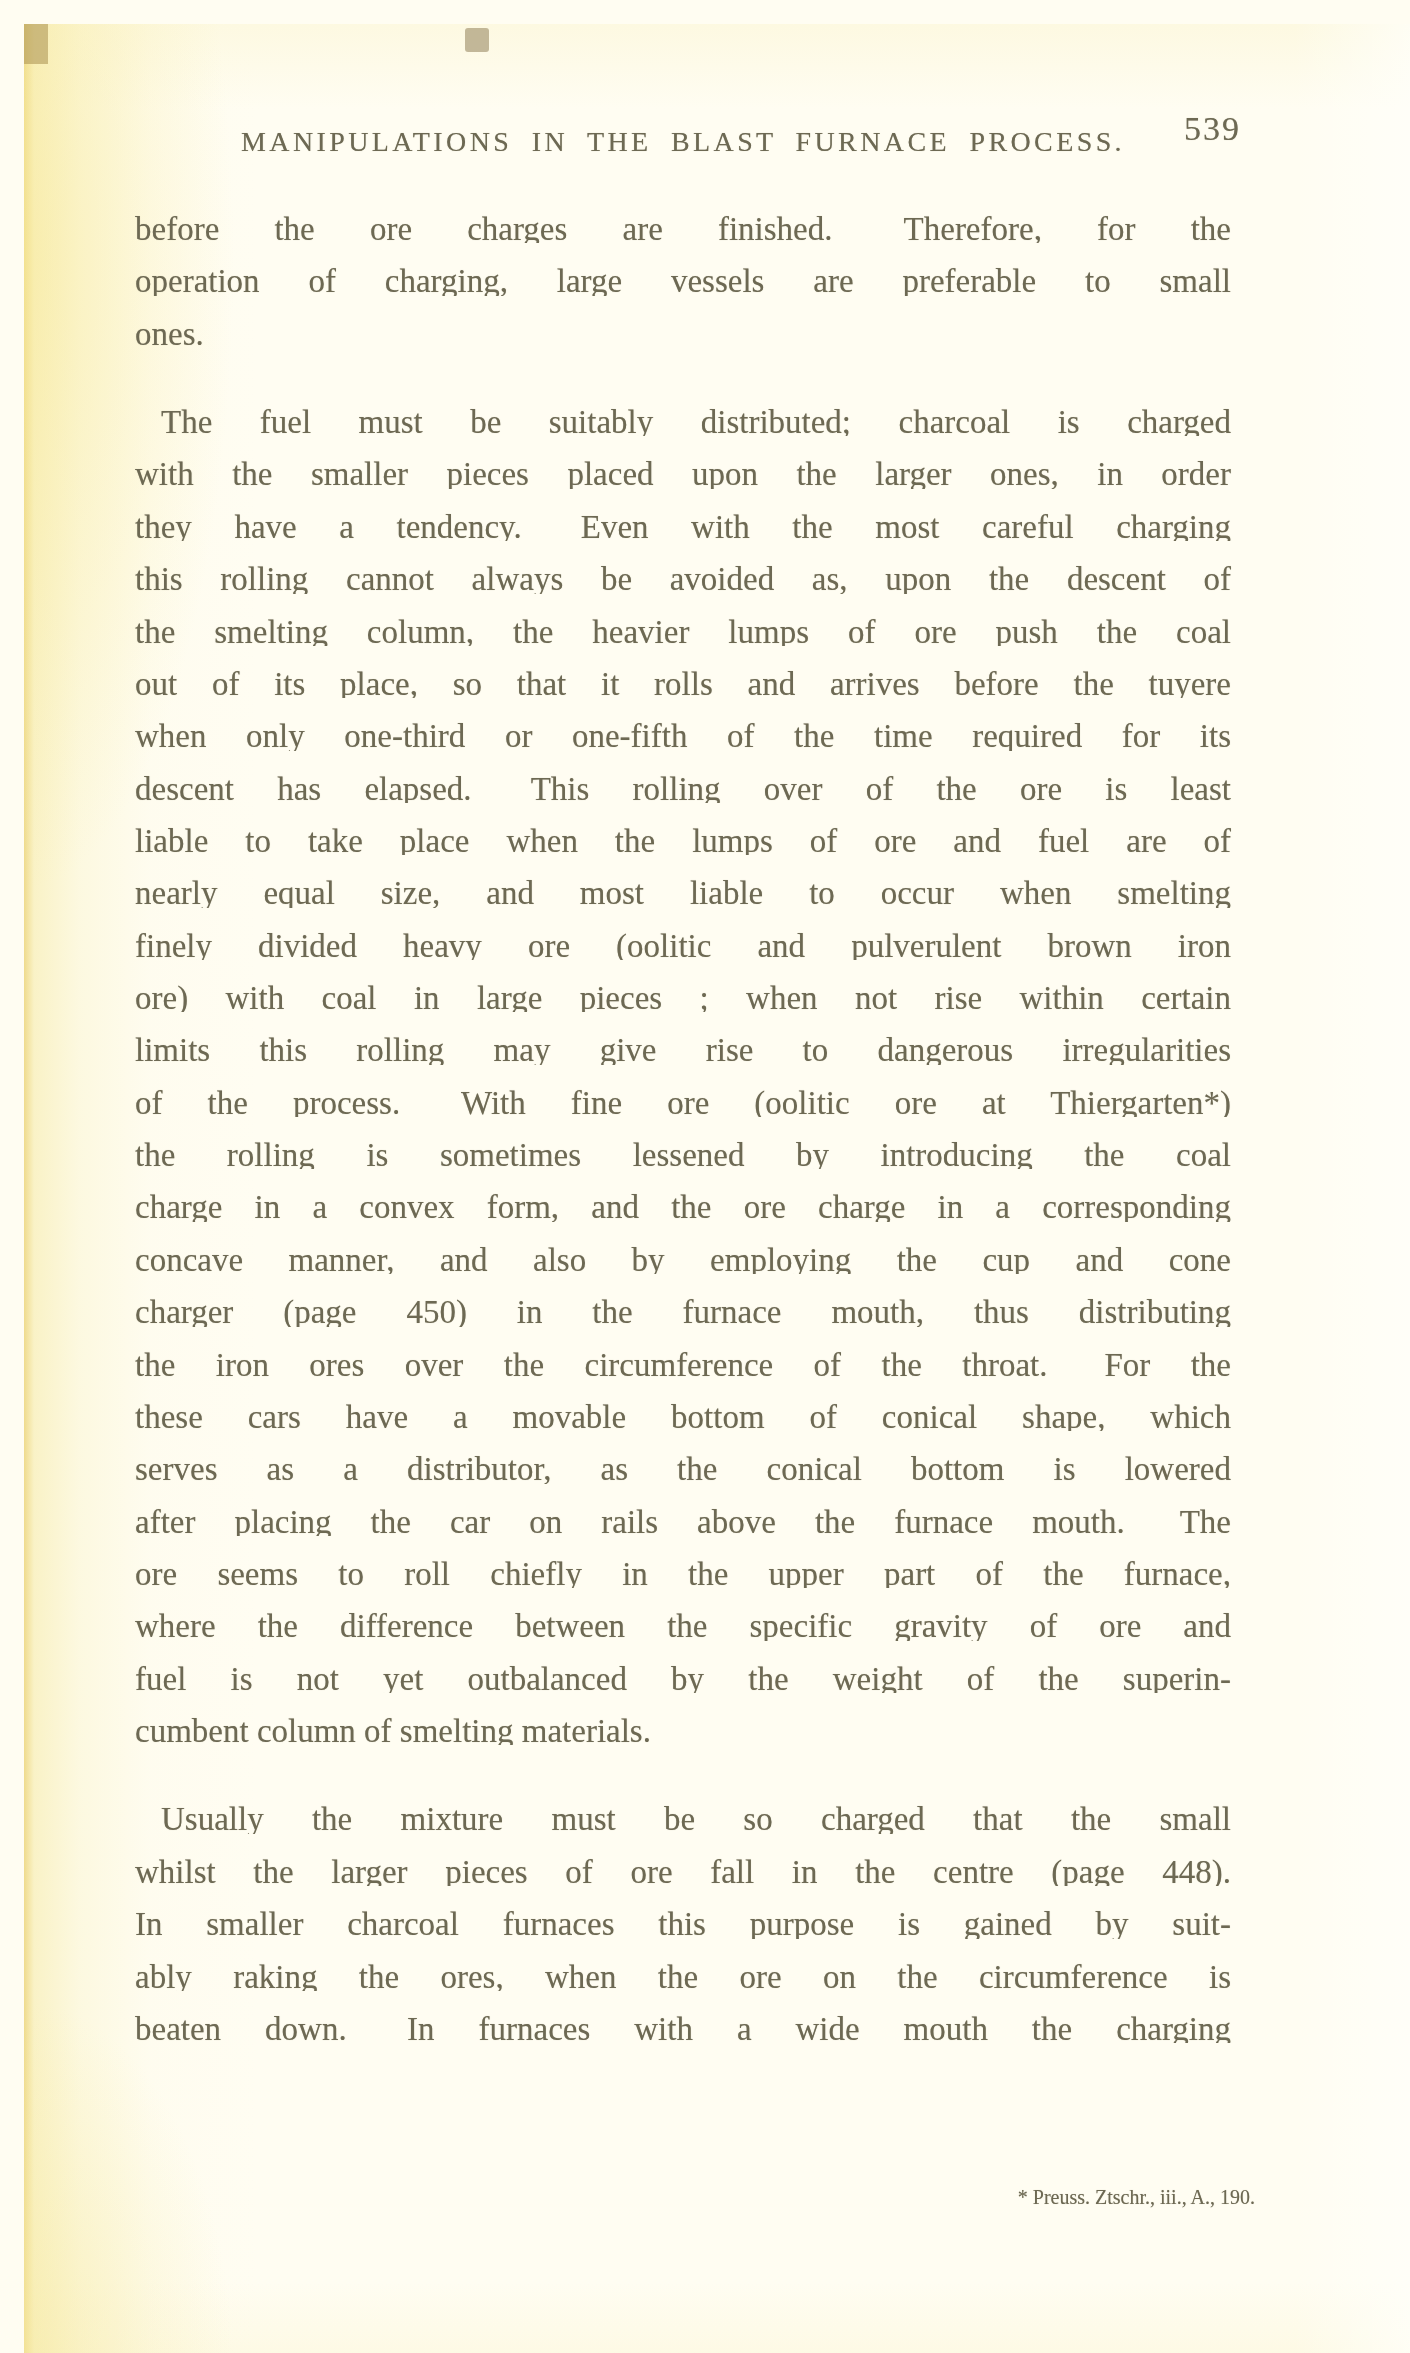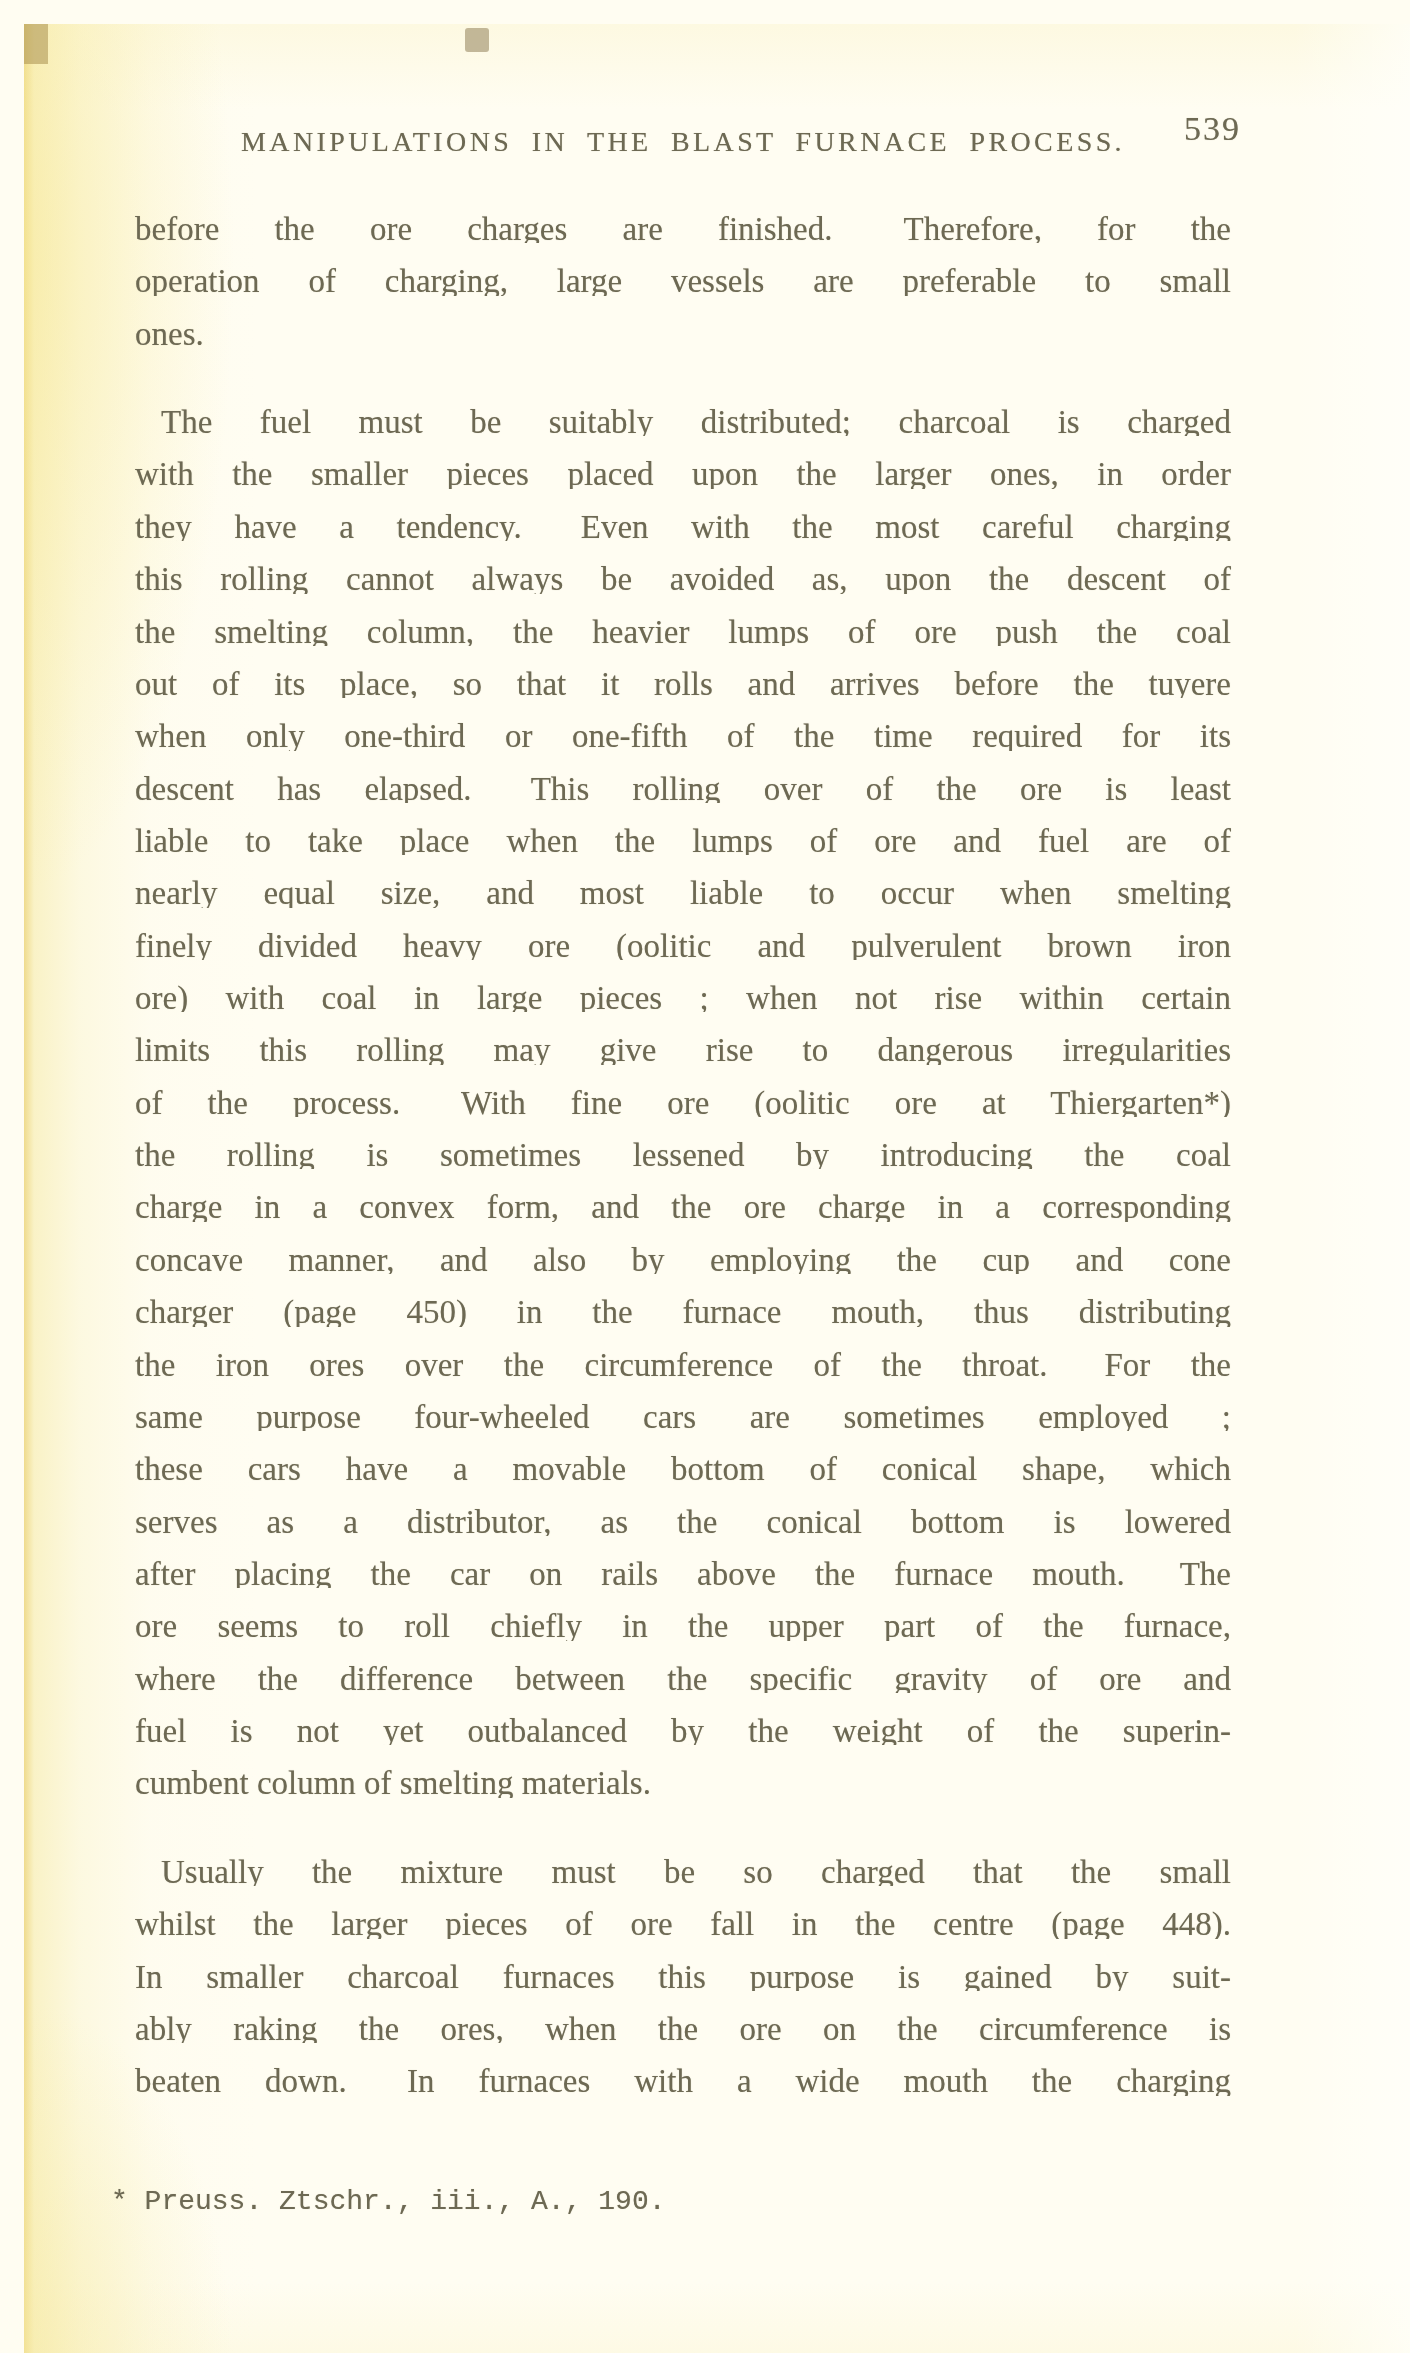--- a/index.html
+++ b/index.html
@@ -89,25 +89,24 @@
   }
   .paragraph.indent .line:first-child {
     text-indent: 26px;
     margin-top: 12px;
   }
   .footnote {
     position: absolute;
     top: 2150px;
     left: 75px;
     width: 1168px;
-    text-align: left;
-    font-size: 28px;
+    text-align: right;
+    font-size: 20px;
     color: var(--ink);
     text-shadow: 0 0 0.7px rgba(109,105,83,0.5);
-    font-family: Liberation Mono, monospace;
   }
 </style>
 </head>
 <body>
 
 <div class="book-page">
   <div class="binding-edge"></div>
   <div class="ink-speck"></div>
 
   <div class="page-header">
@@ -134,21 +133,20 @@
         <div class="line">nearly equal size, and most liable to occur when smelting</div>
         <div class="line">finely divided heavy ore (oolitic and pulverulent brown iron</div>
         <div class="line">ore) with coal in large pieces ; when not rise within certain</div>
         <div class="line">limits this rolling may give rise to dangerous irregularities</div>
         <div class="line">of the process.  With fine ore (oolitic ore at Thiergarten*)</div>
         <div class="line">the rolling is sometimes lessened by introducing the coal</div>
         <div class="line">charge in a convex form, and the ore charge in a corresponding</div>
         <div class="line">concave manner, and also by employing the cup and cone</div>
         <div class="line">charger (page 450) in the furnace mouth, thus distributing</div>
         <div class="line">the iron ores over the circumference of the throat.  For the</div>
-        <div class="line">same purpose four-wheeled cars are sometimes employed ;</div>
         <div class="line">these cars have a movable bottom of conical shape, which</div>
         <div class="line">serves as a distributor, as the conical bottom is lowered</div>
         <div class="line">after placing the car on rails above the furnace mouth.  The</div>
         <div class="line">ore seems to roll chiefly in the upper part of the furnace,</div>
         <div class="line">where the difference between the specific gravity of ore and</div>
         <div class="line">fuel is not yet outbalanced by the weight of the superin-</div>
         <div class="line last">cumbent column of smelting materials.</div>
       </div>
       <div class="paragraph indent">
         <div class="line">Usually the mixture must be so charged that the small</div>

